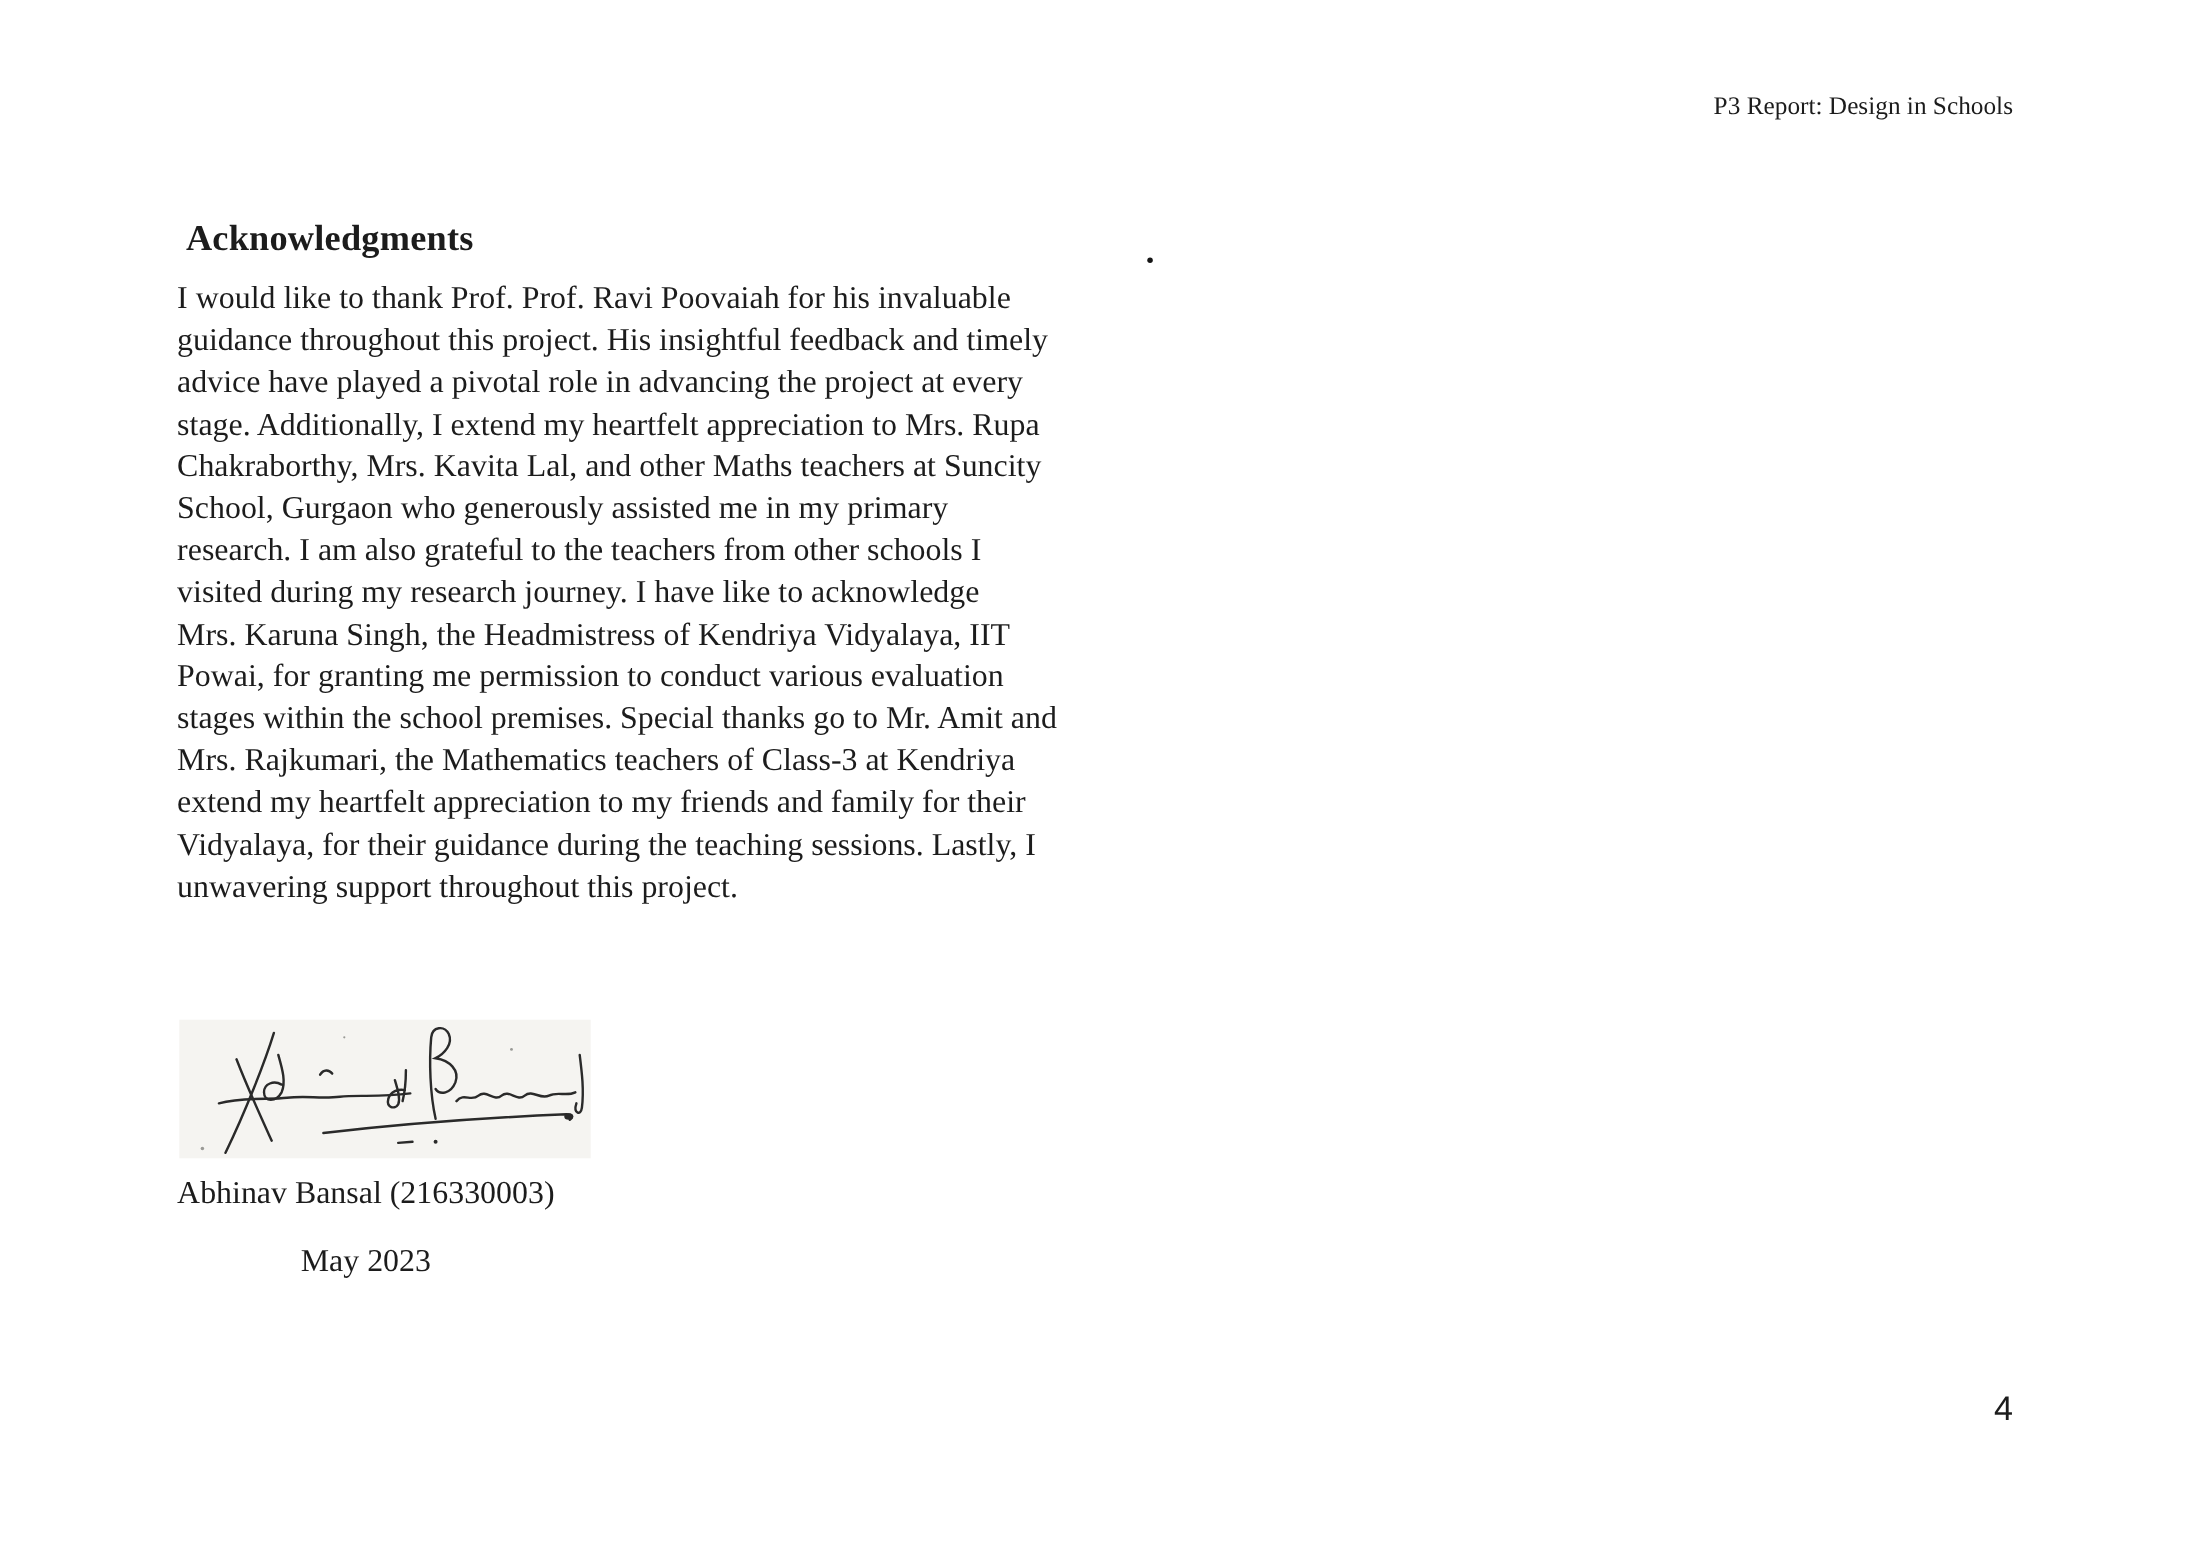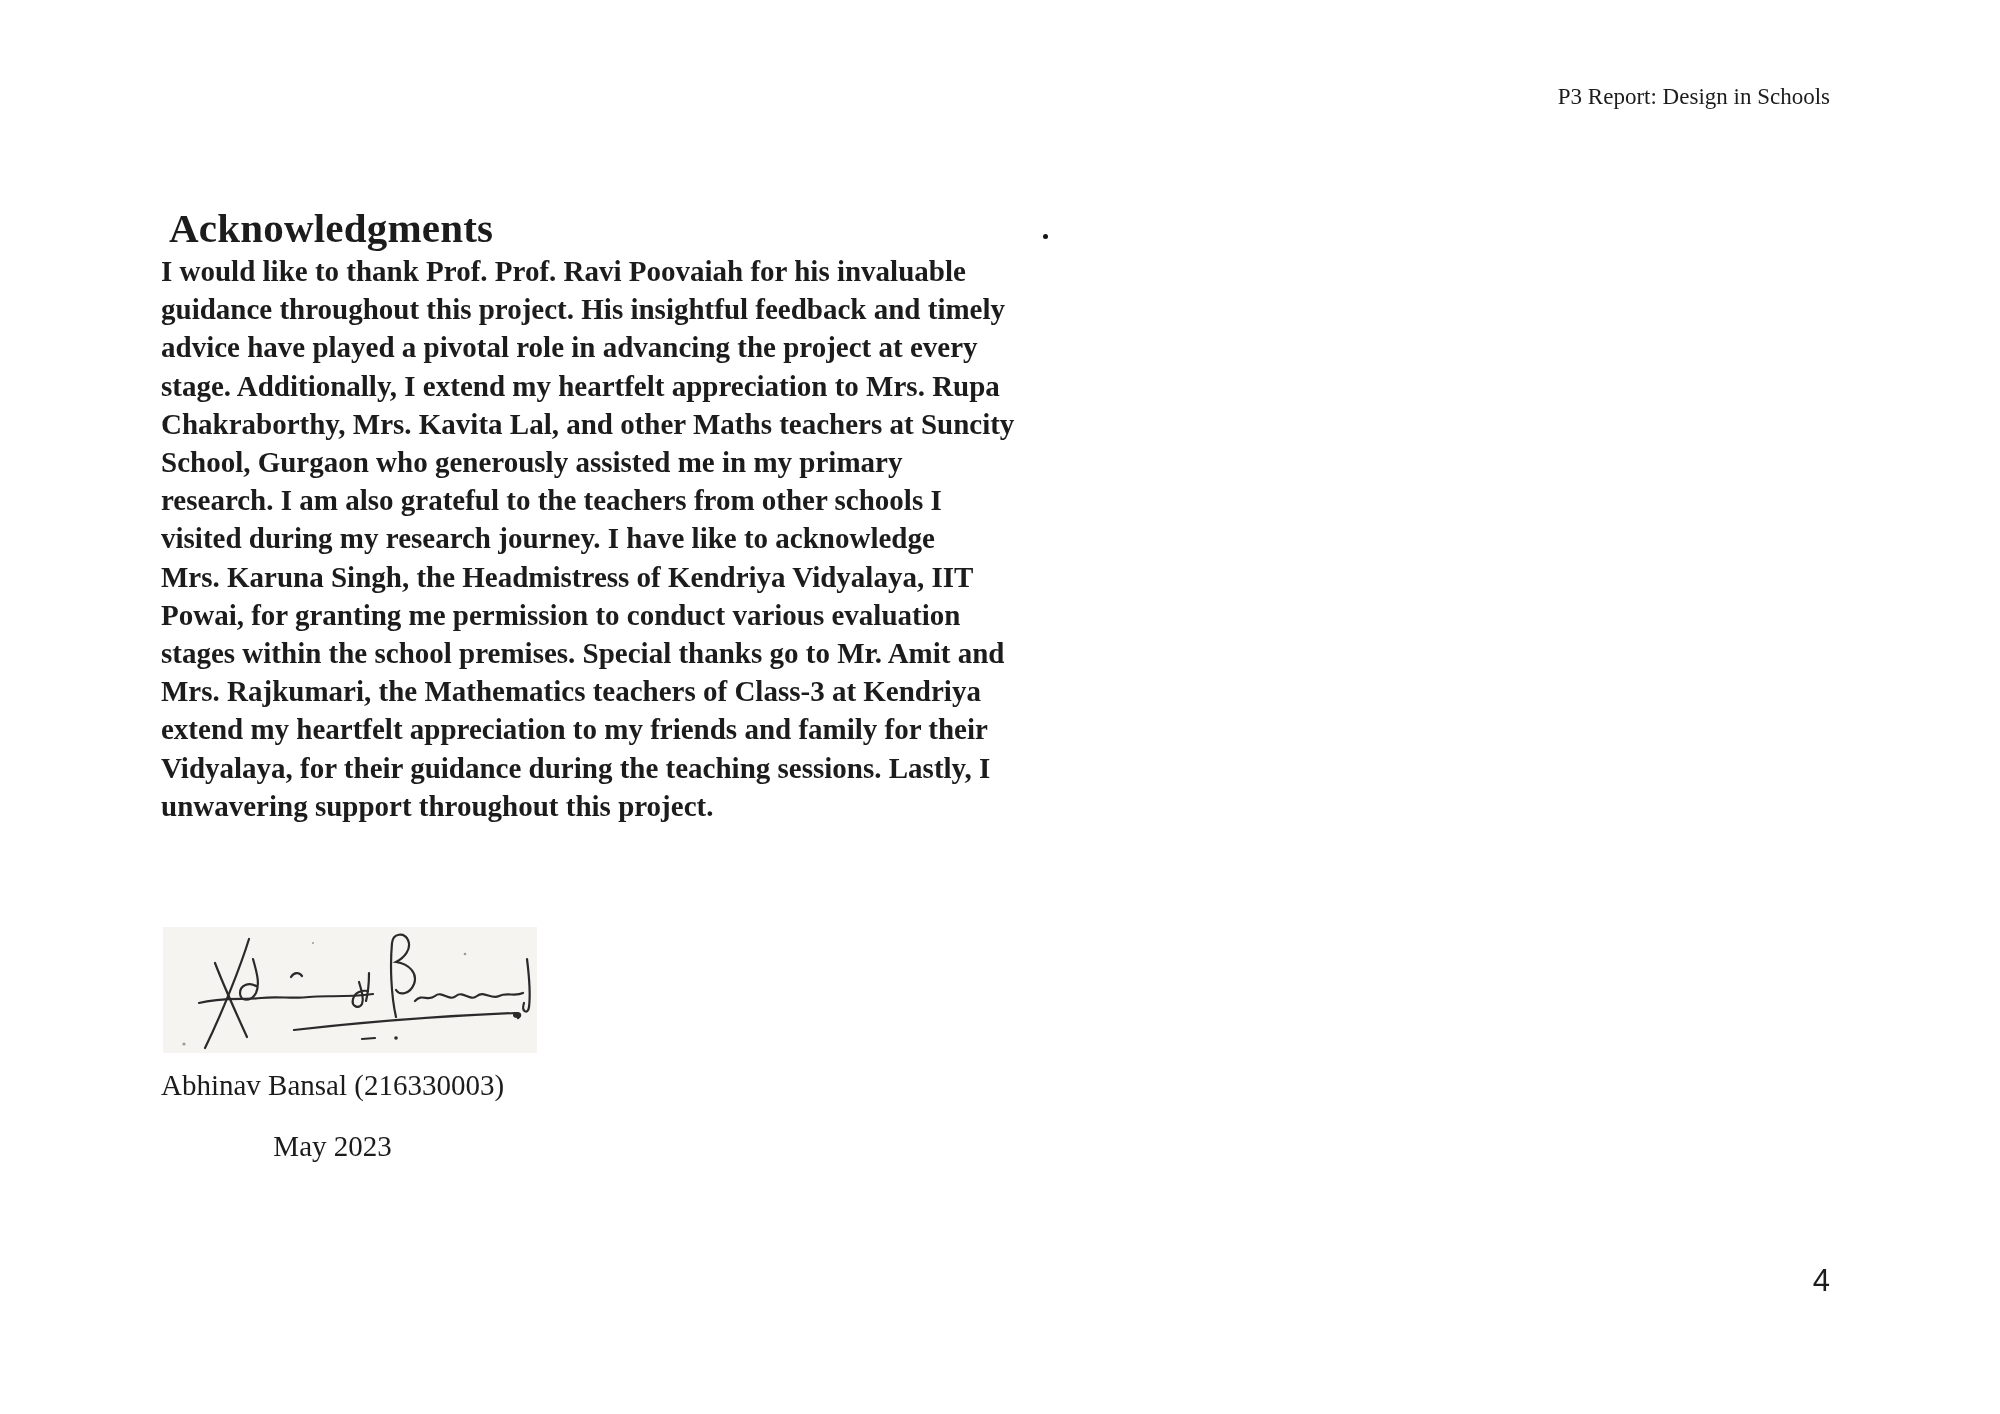--- a/index.html
+++ b/index.html
@@ -20,35 +20,34 @@
     position: absolute;
     top: 84px;
     right: 170px;
     font-size: 23px;
     white-space: nowrap;
   }
   .doc-title {
     position: absolute;
     left: 169px;
     top: 177px;
-    font-size: 41px;
+    font-size: 33px;
     font-weight: bold;
     letter-spacing: 0.2px;
   }
   .paragraph {
     position: absolute;
     left: 161px;
     top: 252px;
     width: 820px;
     font-size: 29px;
     line-height: 38.2px;
   }
   .paragraph .line {
     white-space: nowrap;
-    font-weight: bold;
   }
   .stray-dot {
     position: absolute;
     left: 1043px;
     top: 234px;
     width: 5px;
     height: 5px;
     border-radius: 50%;
     background: #151515;
   }

